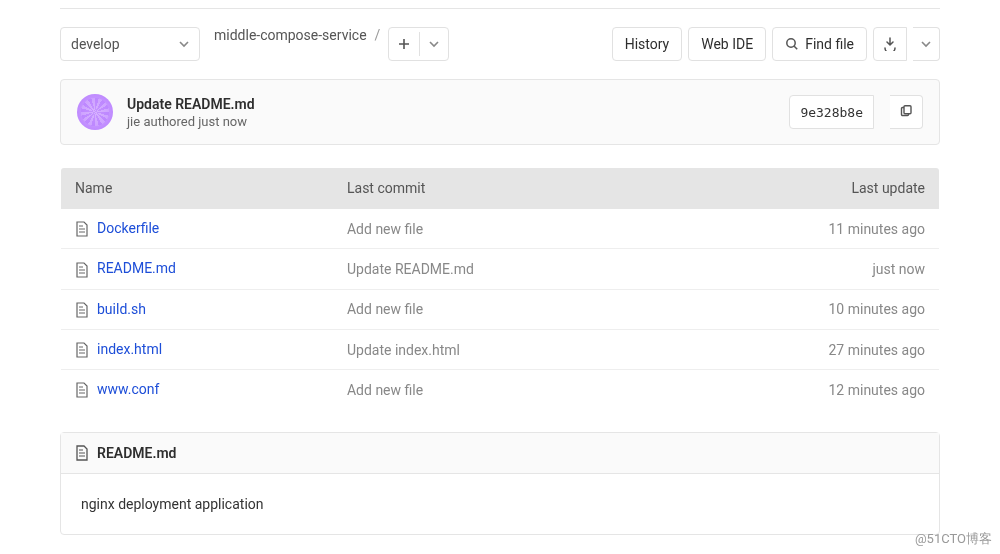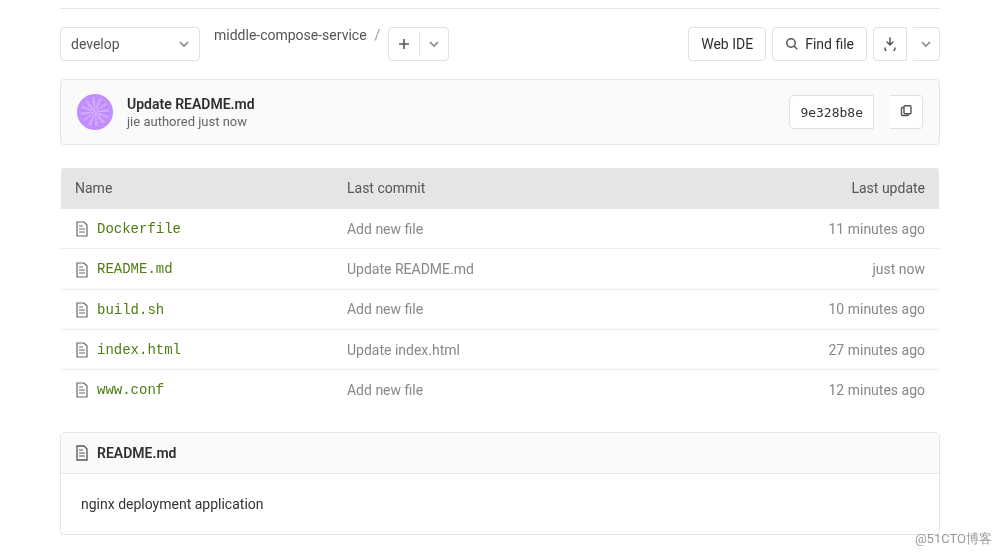--- a/index.html
+++ b/index.html
@@ -37,21 +37,21 @@
 .file-table td:last-child { text-align: right; color: #888; }
 .file-table td .ic { margin-right: 8px; color: #666; vertical-align: middle; }
 .commit-msg { color: #888; }
 .readme-box { border: 1px solid #e5e5e5; border-radius: 4px; margin-top: 22px; }
 .readme-head { background: #fafafa; padding: 12px 14px; border-bottom: 1px solid #e5e5e5; font-weight: 600; display: flex; align-items: center; }
 .readme-head .ic { margin-right: 8px; }
 .readme-body { padding: 22px 20px; color: #333; }
 .chevron { width: 10px; height: 10px; }
 .watermark { position: absolute; right: 8px; bottom: 6px; font-size: 13px; color: #999; }
 svg { display: inline-block; vertical-align: middle; }
-a.file-link { color: #4d7c0f; text-decoration: none; font-family: Liberation Mono, monospace; }
+a.file-link { color: #1d4ed8; text-decoration: none; }
 </style>
 </head>
 <body>
 
 <div class="container">
 
   <div class="topbar">
     <div class="branch-dropdown">
       <span>develop</span>
       <svg class="chevron" viewBox="0 0 10 10">
@@ -68,20 +68,23 @@
             </svg>
           </div>
         <div class="half">
             <svg class="chevron" viewBox="0 0 10 10">
               <path d="M1 3l4 4 4-4" stroke="#888" stroke-width="1.6" fill="none"></path>
             </svg>
           </div>
       </div>
     </div>
     <div class="spacer"></div>
+    <div class="btn">
+        <span>History</span>
+      </div>
     <div class="btn">
         <span>Web IDE</span>
       </div>
     <div class="btn">
       <svg class="ic" width="14" height="14" viewBox="0 0 14 14">
           <circle cx="6" cy="6" r="4.2" stroke="#555" stroke-width="1.5" fill="none"></circle>
           <path d="M9.2 9.2l3 3" stroke="#555" stroke-width="1.5"></path>
         </svg>
       <span>Find file</span>
     </div>

